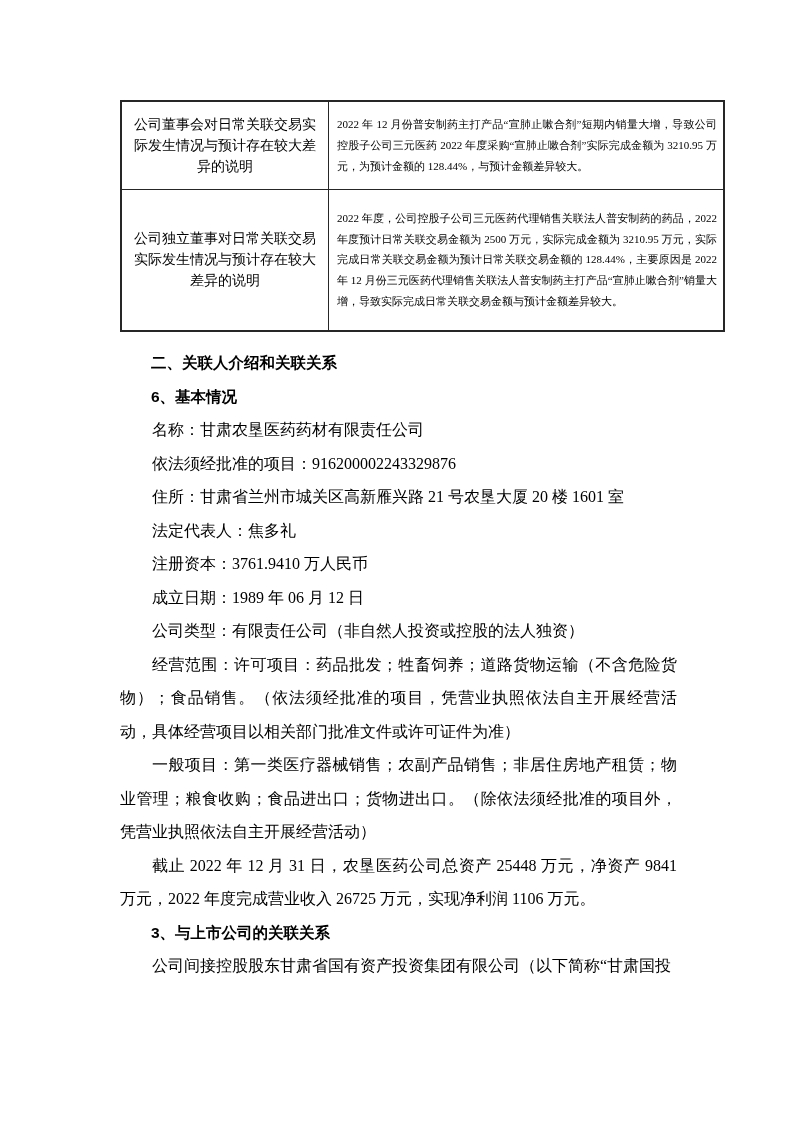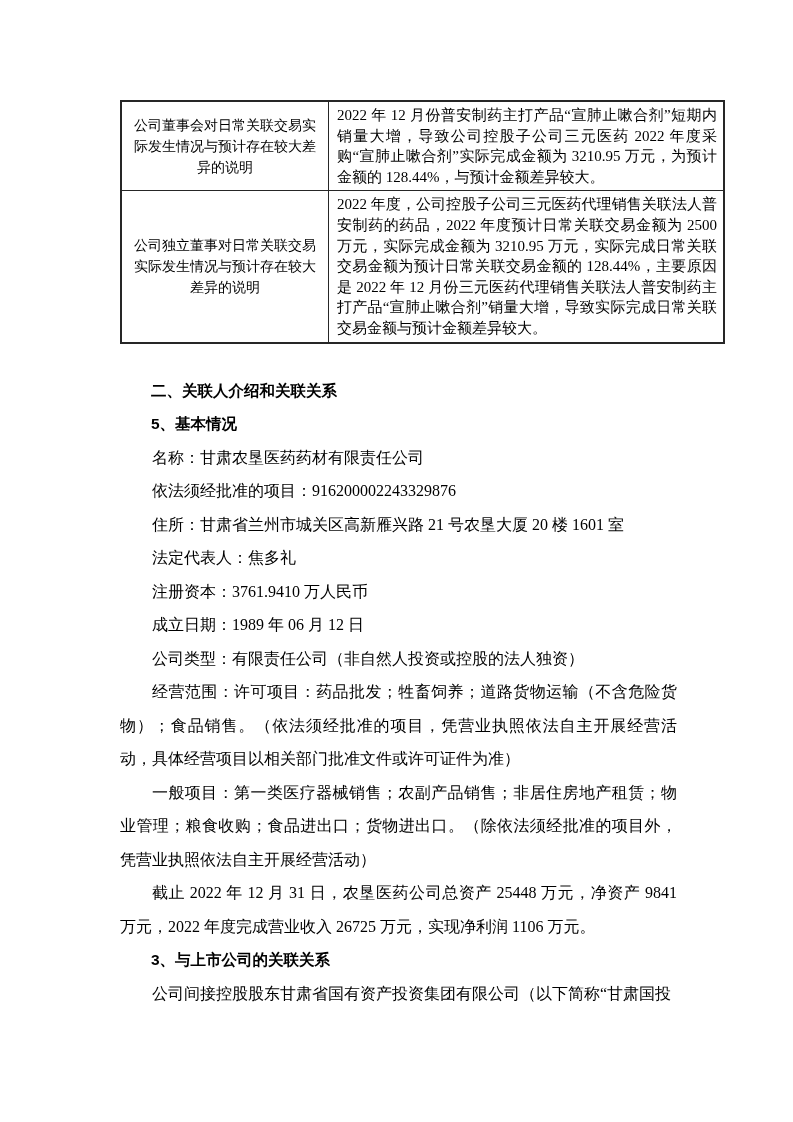--- a/index.html
+++ b/index.html
@@ -36,30 +36,30 @@
   .cell-label {
     width: 186px;
     text-align: center;
     font-size: 14px;
     line-height: 21px;
     padding: 4px 10px;
   }
   .cell-text {
     width: 380px;
     text-align: justify;
-    font-size: 15px;
+    font-size: 11px;
     line-height: 20.6px;
     padding: 3px 6px 3px 8px;
     vertical-align: middle;
   }
   .row-1 { height: 88px; margin-top: 28px; }
   .row-2 { height: 142px; }
   
   .body-text {
-    margin-top: 30px;
+    margin-top: 14px;
     font-size: 16px;
     line-height: 33.5px;
   }
   .para {
     margin: 0;
     text-indent: 2em;
     text-align: justify;
   }
   .heading {
     margin: 0;
@@ -84,21 +84,21 @@
       </tr>
       <tr class="row-2">
         <td class="cell-label">公司独立董事对日常关联交易实际发生情况与预计存在较大差异的说明</td>
         <td class="cell-text">2022 年度，公司控股子公司三元医药代理销售关联法人普安制药的药品，2022 年度预计日常关联交易金额为 2500 万元，实际完成金额为 3210.95 万元，实际完成日常关联交易金额为预计日常关联交易金额的 128.44%，主要原因是 2022 年 12 月份三元医药代理销售关联法人普安制药主打产品“宣肺止嗽合剂”销量大增，导致实际完成日常关联交易金额与预计金额差异较大。</td>
       </tr>
     </tbody>
       </table>
 
     <div class="body-text">
       <p class="heading">二、关联人介绍和关联关系</p>
-      <p class="heading">5、基本情况</p>
+      <p class="heading">6、基本情况</p>
 
       <p class="para">名称：甘肃农垦医药药材有限责任公司</p>
       <p class="para">依法须经批准的项目：916200002243329876</p>
       <p class="para">住所：甘肃省兰州市城关区高新雁兴路 21 号农垦大厦 20 楼 1601 室</p>
       <p class="para">法定代表人：焦多礼</p>
       <p class="para">注册资本：3761.9410 万人民币</p>
       <p class="para">成立日期：1989 年 06 月 12 日</p>
       <p class="para">公司类型：有限责任公司（非自然人投资或控股的法人独资）</p>
       <p class="para">经营范围：许可项目：药品批发；牲畜饲养；道路货物运输（不含危险货物）；食品销售。（依法须经批准的项目，凭营业执照依法自主开展经营活动，具体经营项目以相关部门批准文件或许可证件为准）</p>
       <p class="para">一般项目：第一类医疗器械销售；农副产品销售；非居住房地产租赁；物业管理；粮食收购；食品进出口；货物进出口。（除依法须经批准的项目外，凭营业执照依法自主开展经营活动）</p>

